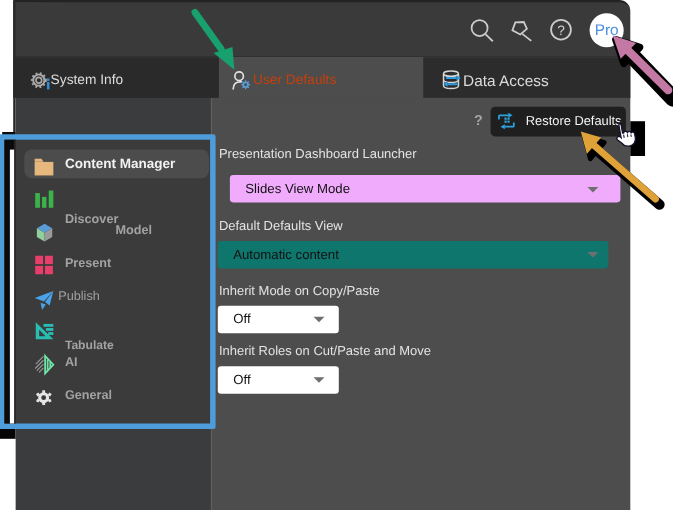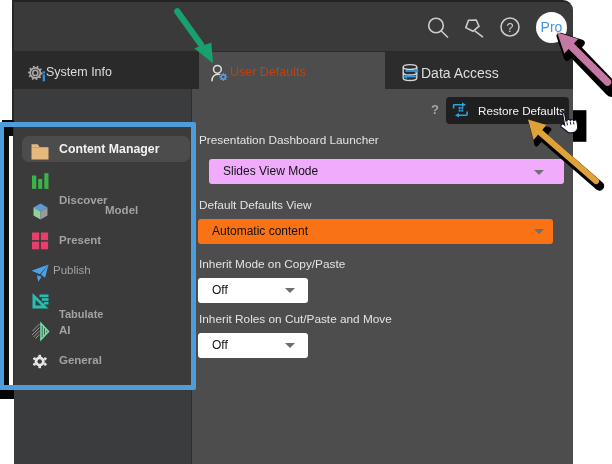--- a/index.html
+++ b/index.html
@@ -151,21 +151,21 @@
     </g>
     <circle cx="11.7" cy="223.5" r="2.2" fill="#3a3a3a"></circle>
   </g>
 </svg>
 
 <div class="abs" style="left:199px;top:133px;font-size:11.8px;color:#e3e3e3;">Presentation Dashboard Launcher</div>
 <div class="abs" style="left:209px;top:159px;width:355px;height:25px;background:#f0abfc;border-radius:3px;font-size:12px;color:#111;line-height:25px;padding-left:14px;box-sizing:border-box;">Slides View Mode</div>
 <div class="abs" style="left:533.5px;top:169.5px;width:0;height:0;border-left:5px solid transparent;border-right:5px solid transparent;border-top:5.5px solid #6f6f6f;"></div>
 
 <div class="abs" style="left:199px;top:198px;font-size:11.8px;color:#e3e3e3;">Default Defaults View</div>
-<div class="abs" style="left:198px;top:218.5px;width:355px;height:25px;background:#f97316;border-radius:3px;font-size:12px;color:#111;line-height:25px;padding-left:14px;box-sizing:border-box;">Automatic content</div>
+<div class="abs" style="left:198px;top:218.5px;width:355px;height:25px;background:#0f766e;border-radius:3px;font-size:12px;color:#111;line-height:25px;padding-left:14px;box-sizing:border-box;">Automatic content</div>
 <div class="abs" style="left:533.5px;top:229px;width:0;height:0;border-left:5px solid transparent;border-right:5px solid transparent;border-top:5.5px solid #6f6f6f;"></div>
 
 <div class="abs" style="left:199px;top:257px;font-size:11.8px;color:#e3e3e3;">Inherit Mode on Copy/Paste</div>
 <div class="abs" style="left:198px;top:278px;width:110px;height:25px;background:#ffffff;border-radius:3px;font-size:12px;color:#111;line-height:25px;padding-left:14px;box-sizing:border-box;">Off</div>
 <div class="abs" style="left:284.7px;top:288px;width:0;height:0;border-left:5px solid transparent;border-right:5px solid transparent;border-top:5.5px solid #6f6f6f;"></div>
 
 <div class="abs" style="left:199px;top:312px;font-size:11.8px;color:#e3e3e3;">Inherit Roles on Cut/Paste and Move</div>
 <div class="abs" style="left:198px;top:333px;width:110px;height:25px;background:#ffffff;border-radius:3px;font-size:12px;color:#111;line-height:25px;padding-left:14px;box-sizing:border-box;">Off</div>
 <div class="abs" style="left:284.7px;top:343px;width:0;height:0;border-left:5px solid transparent;border-right:5px solid transparent;border-top:5.5px solid #6f6f6f;"></div>
 

